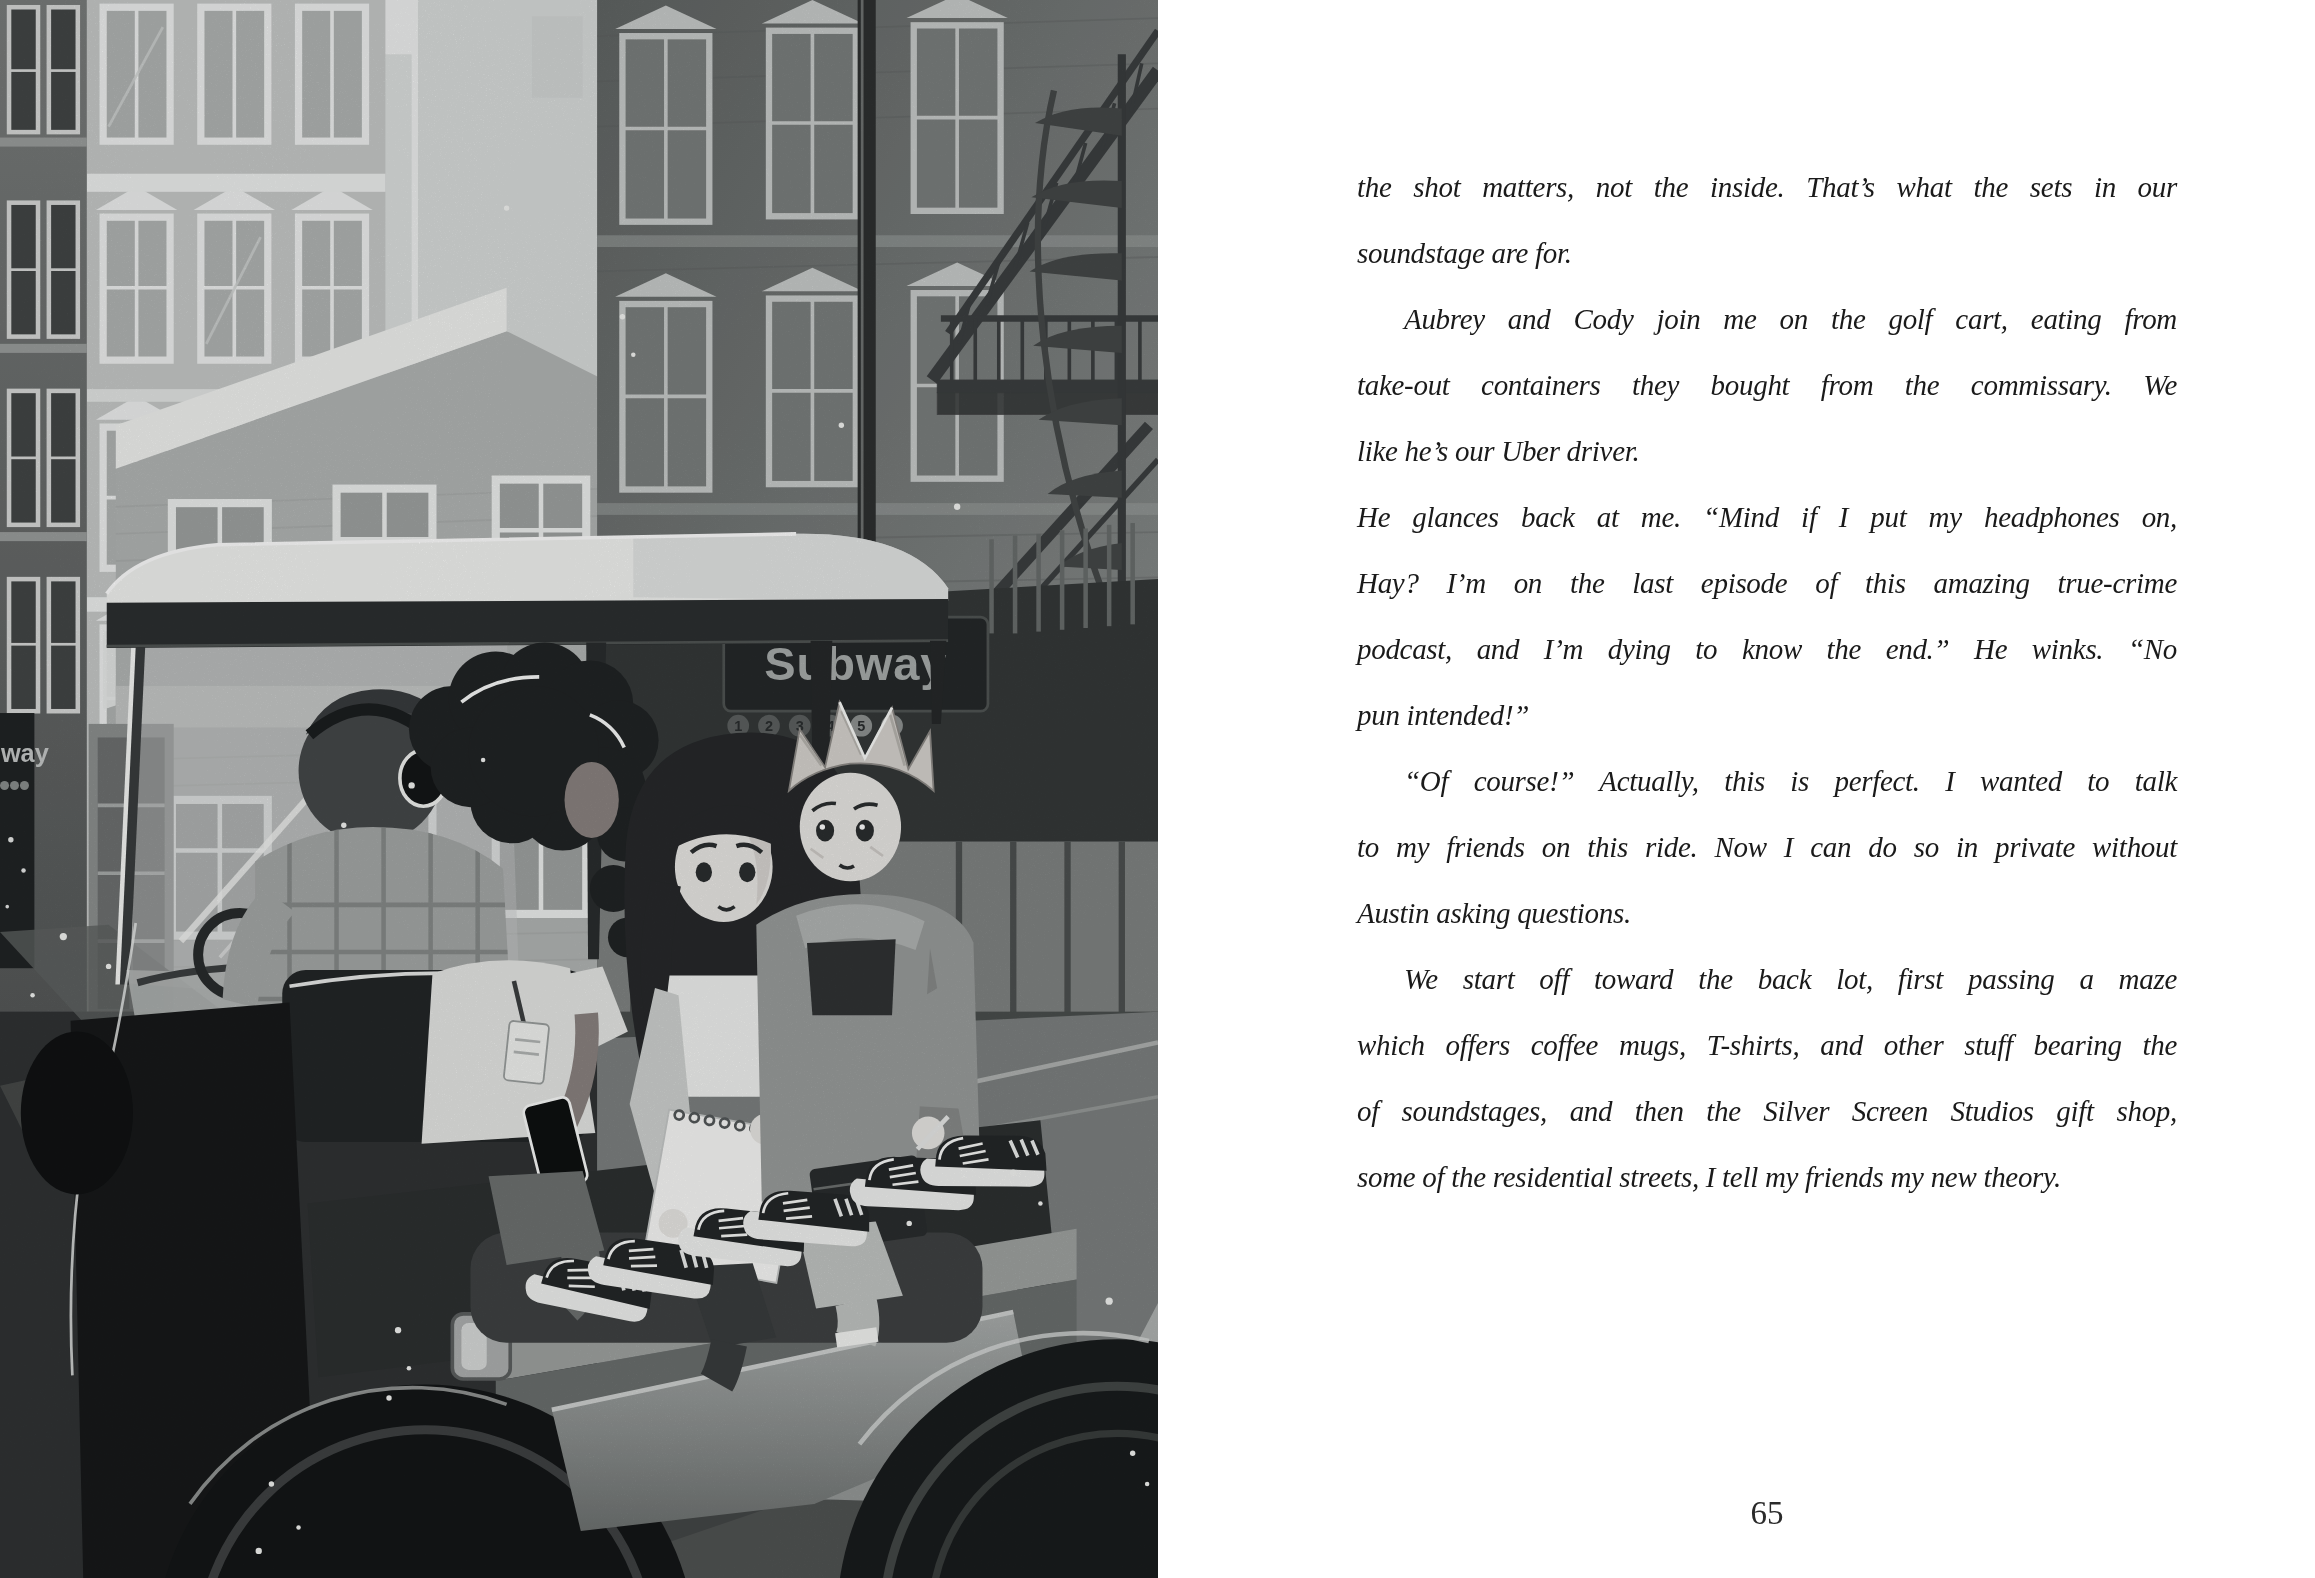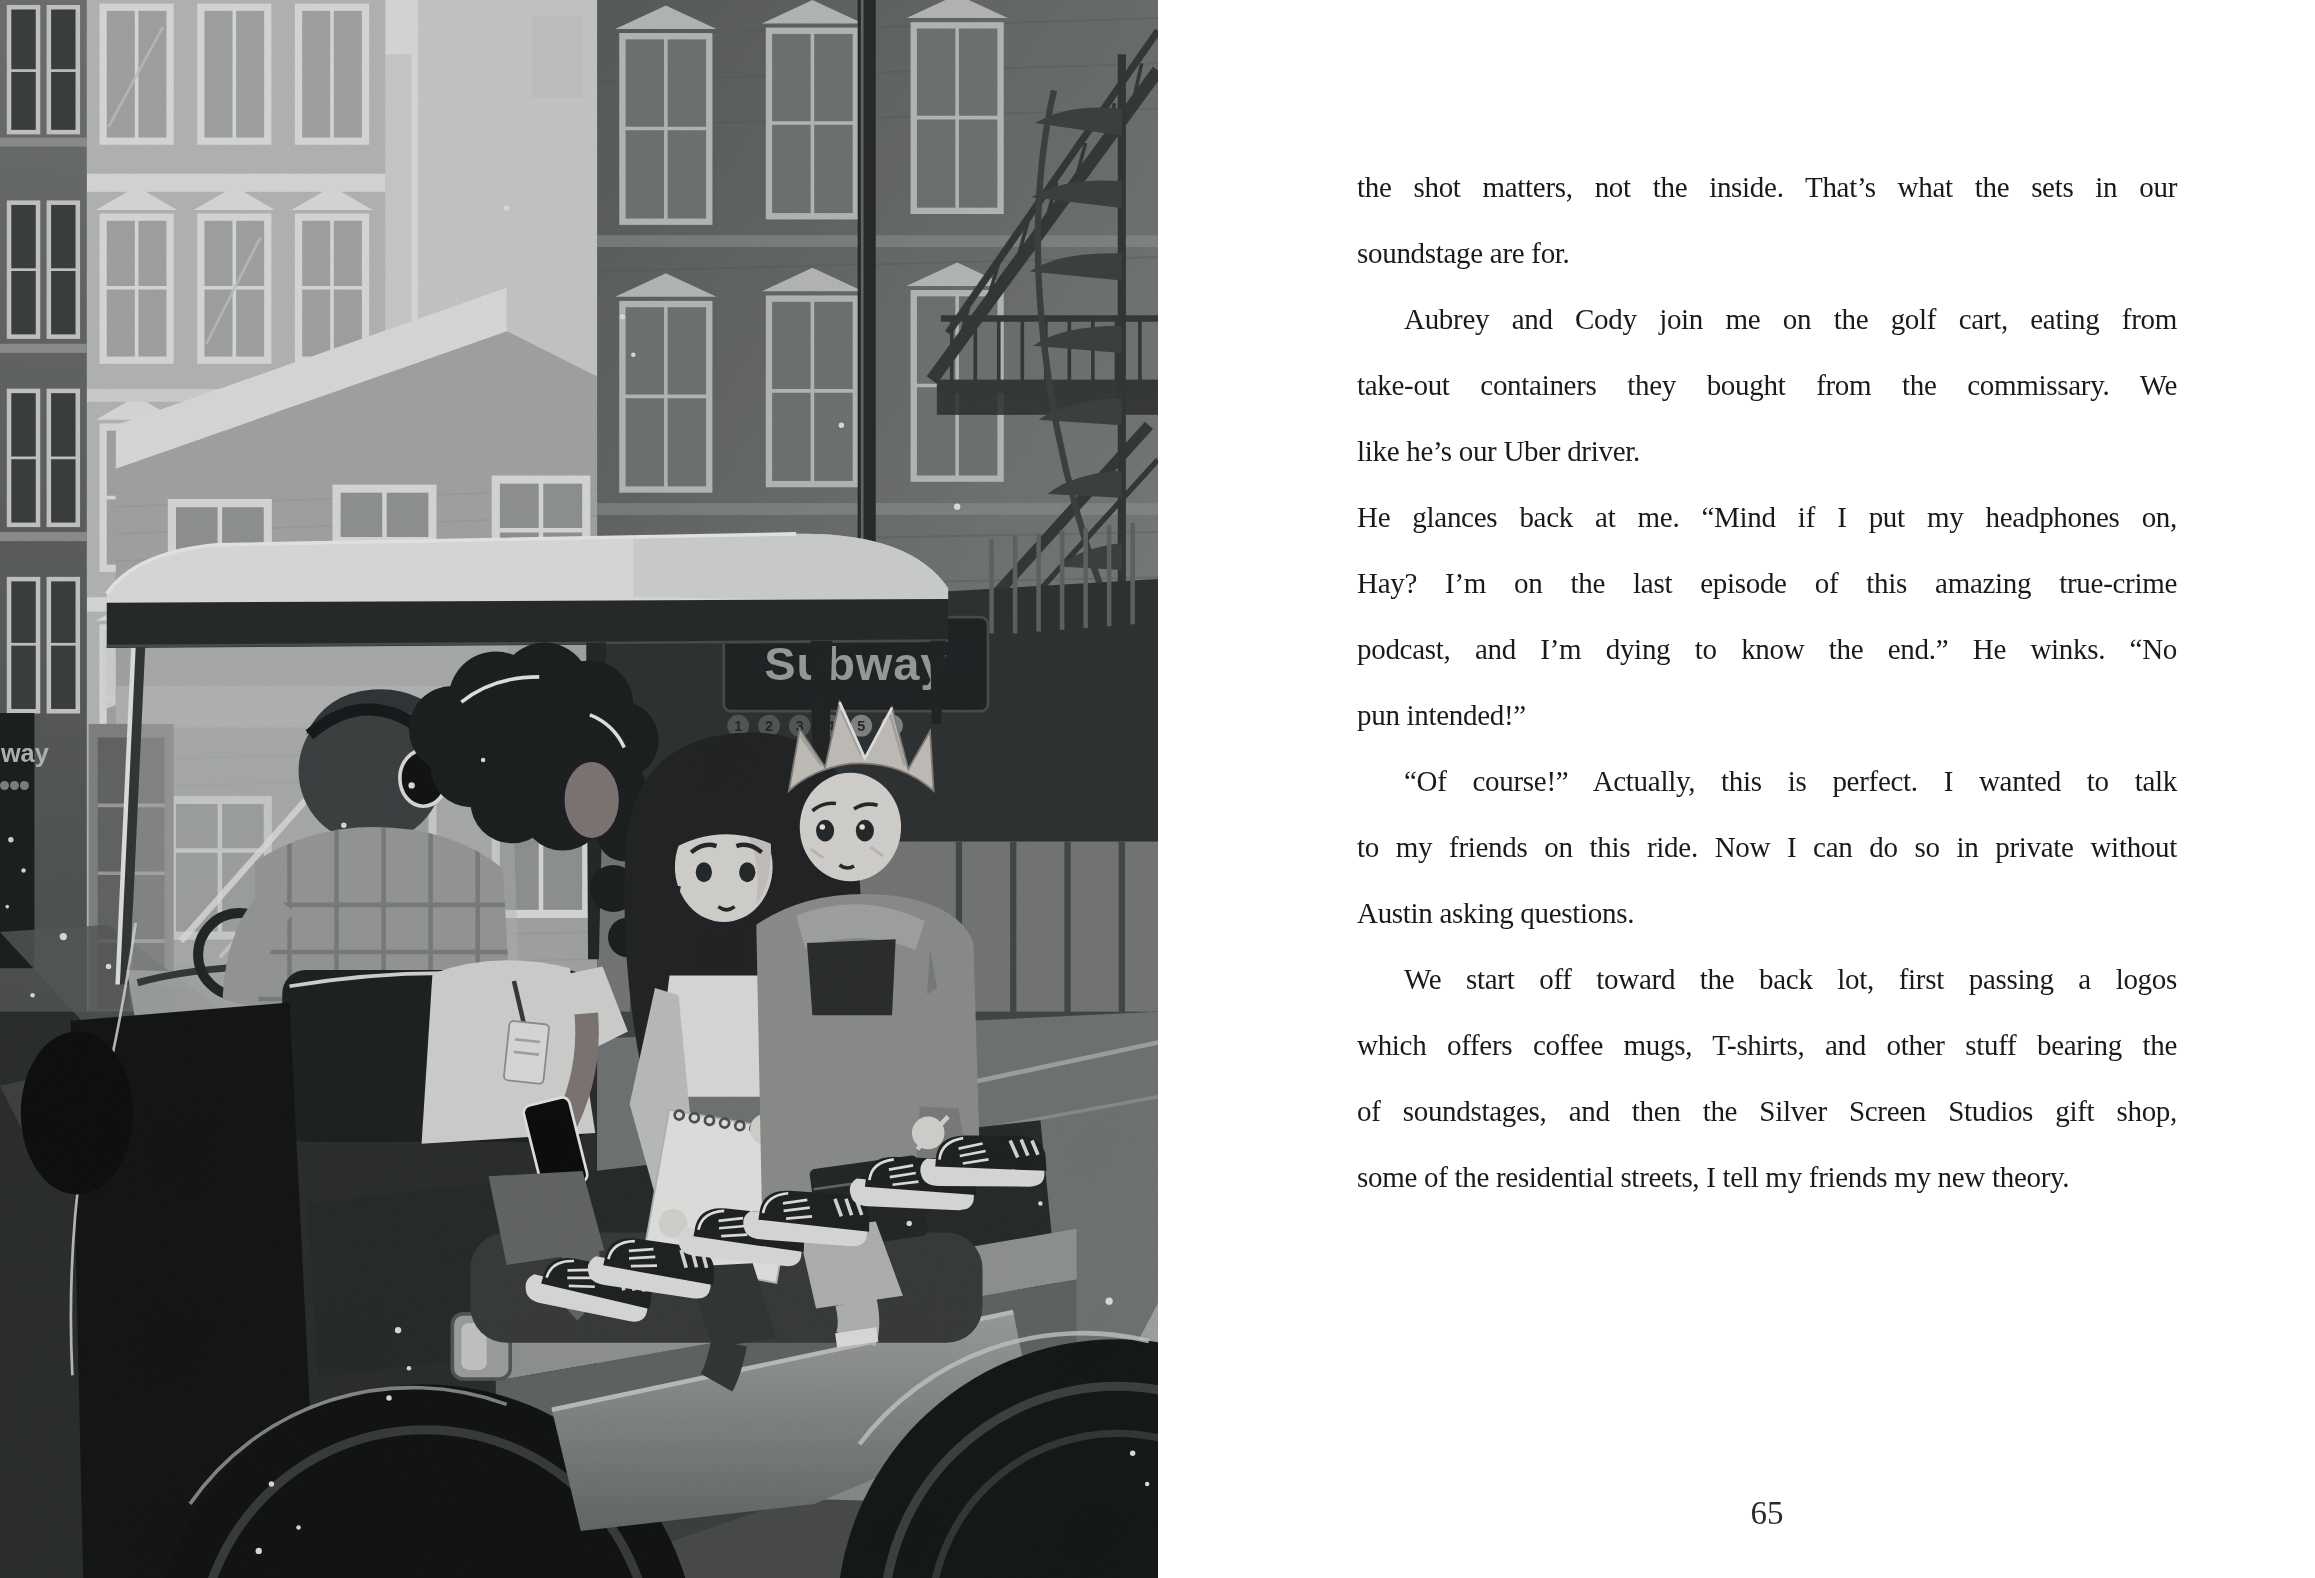--- a/index.html
+++ b/index.html
@@ -7,21 +7,21 @@
        font-family:"Liberation Serif",serif;}
   .spread{position:absolute;inset:0;background:#ffffff;}
   
   .illo{position:absolute;left:0;top:0;width:1158px;height:1579px;}
   .illo svg{display:block;width:1158px;height:1579px;}
   
   .bodytext{position:absolute;left:1357px;top:154px;width:820px;
             font-size:29px;line-height:66px;color:#1a1a1a;
             letter-spacing:-0.3px;}
   .line{height:66px;text-align:justify;text-align-last:justify;
-        white-space:nowrap;overflow:visible;}
+        white-space:nowrap;overflow:visible;font-style:italic;}
   .line.pe{text-align-last:left;}
   .line.ind{text-indent:47px;}
   .folio{position:absolute;left:1357px;top:1455px;width:820px;
          text-align:center;font-size:33px;color:#2a2a2a;margin-top:40px;}
   .sign-font{font-family:"Liberation Sans",sans-serif;font-weight:600;}
 </style>
 </head>
 <body>
 
 <div class="spread">
@@ -634,21 +634,21 @@
     <div class="line ind">Aubrey and Cody join me on the golf cart, eating from</div>
     <div class="line">take-out containers they bought from the commissary. We</div>
     <div class="line pe">like he’s our Uber driver.</div>
     <div class="line">He glances back at me. “Mind if I put my headphones on,</div>
     <div class="line">Hay? I’m on the last episode of this amazing true-crime</div>
     <div class="line">podcast, and I’m dying to know the end.” He winks. “No</div>
     <div class="line pe">pun intended!”</div>
     <div class="line ind">“Of course!” Actually, this is perfect. I wanted to talk</div>
     <div class="line">to my friends on this ride. Now I can do so in private without</div>
     <div class="line pe">Austin asking questions.</div>
-    <div class="line ind">We start off toward the back lot, first passing a logos</div>
+    <div class="line ind">We start off toward the back lot, first passing a maze</div>
     <div class="line">which offers coffee mugs, T-shirts, and other stuff bearing the</div>
     <div class="line">of soundstages, and then the Silver Screen Studios gift shop,</div>
     <div class="line pe">some of the residential streets, I tell my friends my new theory.</div>
   </main>
 
   <div class="folio">65</div>
 </div>
 
 
 </body></html>

